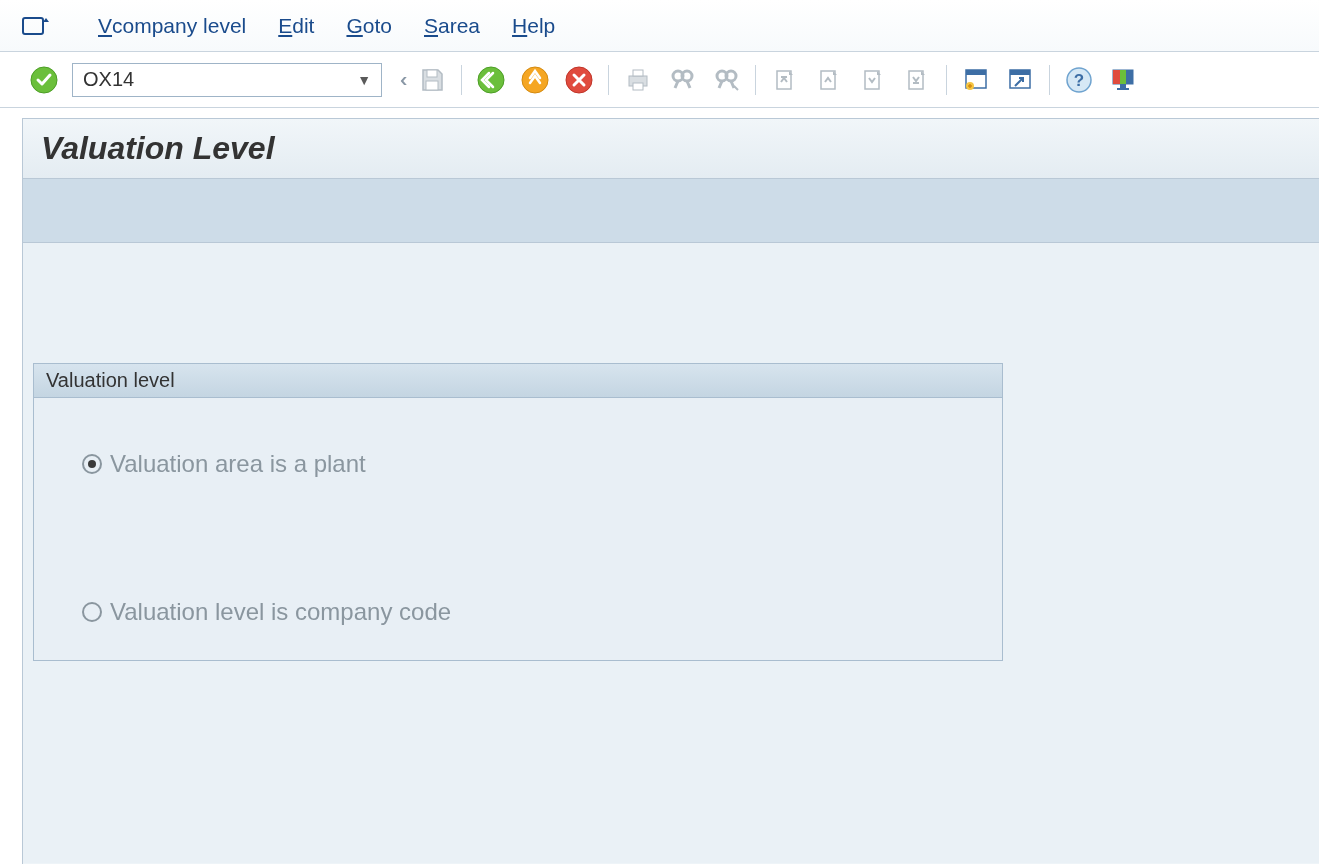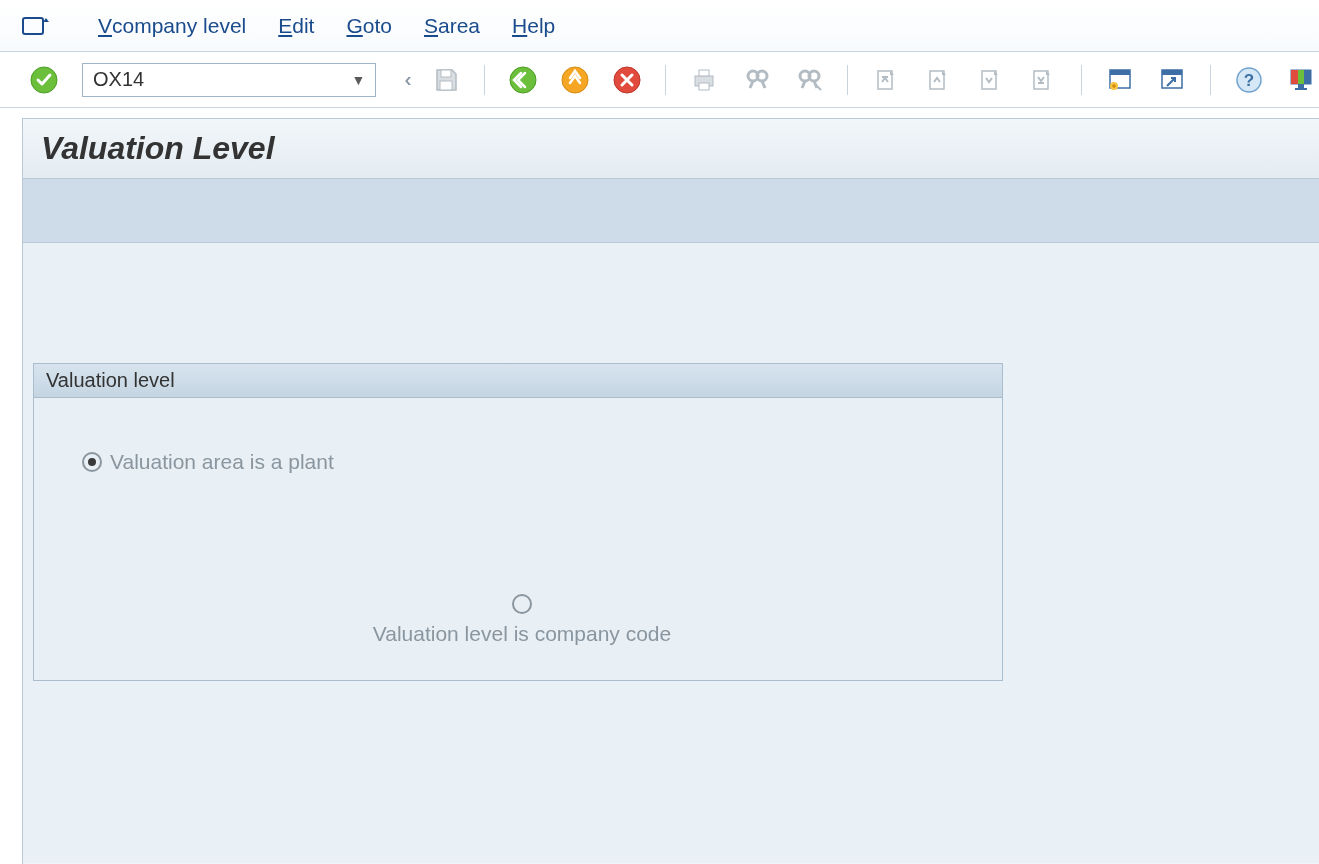--- a/index.html
+++ b/index.html
@@ -35,21 +35,21 @@
   .menu-item .u { text-decoration: underline; }
 
   
   .toolbar {
     height: 56px;
     background: #ffffff;
     border-bottom: 1px solid #c9d4de;
     display: flex;
     align-items: center;
     padding-left: 30px;
-    gap: 16px;
+    gap: 6px;
   }
   .check-icon {
     width: 28px; height: 28px;
     margin-right: 8px;
     display:inline-flex; align-items:center; justify-content:center;
   }
   .tcode-field {
     width: 310px;
     height: 34px;
     border: 1px solid #9fb4c7;
@@ -137,25 +137,25 @@
     font-size: 20px;
     color: #333;
   }
   .groupbox-body {
     padding: 52px 40px 34px 48px;
   }
   .radio-row {
     display: flex;
     align-items: center;
     gap: 8px;
-    font-size: 21px;
+    font-size: 24px;
     color: #8a969f;
     margin-bottom: 120px;
   }
-  .radio-row:last-child { margin-bottom: 0; flex-direction: column; }
+  .radio-row:last-child { margin-bottom: 0; }
   .radio-outer {
     width: 20px; height: 20px;
     border: 2px solid #8a969f;
     border-radius: 50%;
     display:inline-flex; align-items:center; justify-content:center;
     flex-shrink: 0;
   }
   .radio-inner {
     width: 8px; height: 8px;
     background: #3a3a3a; border-radius:50%;

